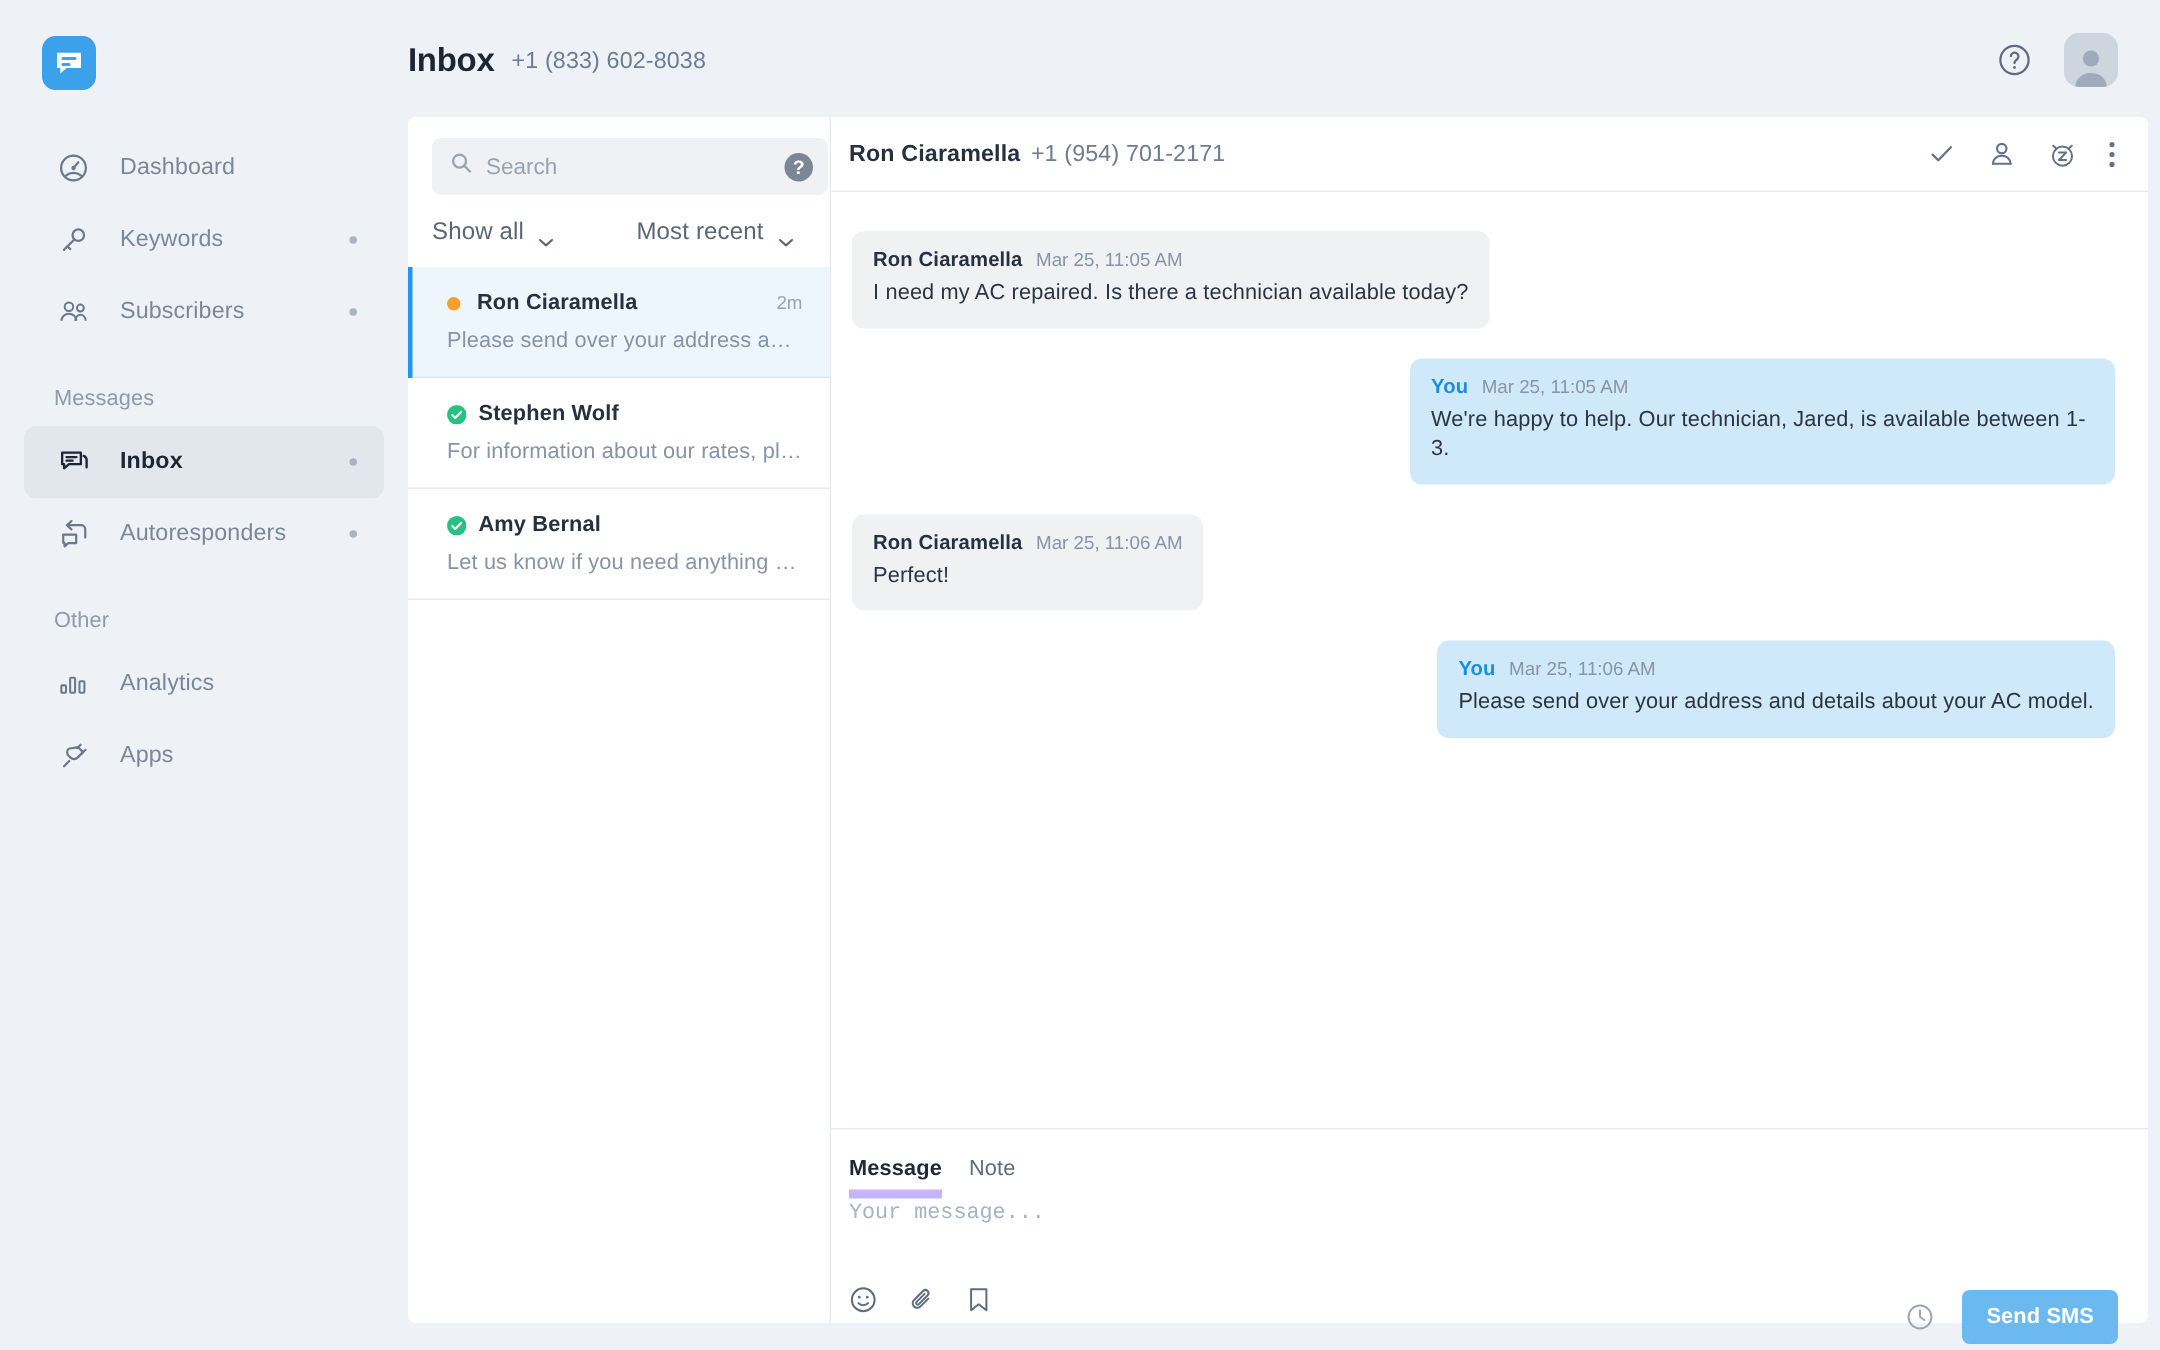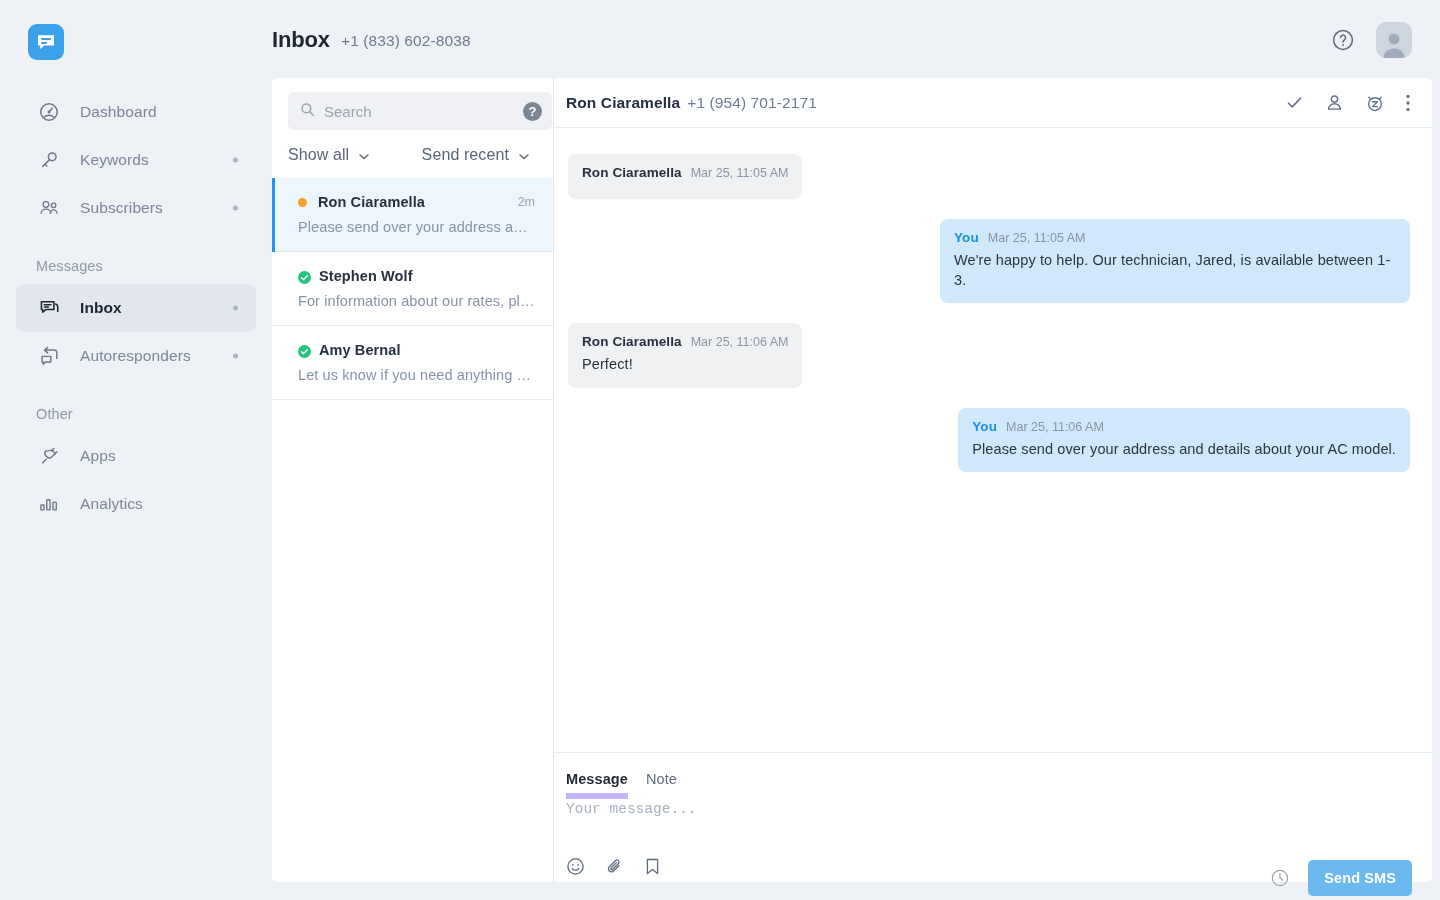--- a/index.html
+++ b/index.html
@@ -82,21 +82,21 @@
     width: 19px; height: 19px; border-radius: 50%; background: #7c8796; color: #fff;
     font-size: 13px; font-weight: 700; display: flex; align-items: center; justify-content: center;
     cursor: pointer; flex: 0 0 19px;
   }
   .compose-btn {
     width: 38px; height: 38px; border-radius: 6px; background: #2196f3;
     display: flex; align-items: center; justify-content: center; cursor: pointer; border: 0;
   }
   .filter-row { display: flex; align-items: center; padding: 16px 16px 0 16px; }
   .filter {
-    display: flex; gap: 10px; cursor: pointer;
+    display: flex; align-items: center; gap: 10px; cursor: pointer;
     font-size: 16px; color: #5a6678; letter-spacing: .1px;
   }
   .filter:last-child { margin-left: auto; margin-right: 8px; }
   .chev { width: 10px; height: 6px; }
 
   .conv-list { margin-top: 14px; }
   .conv {
     position: relative; padding: 16px 18px 16px 26px; cursor: pointer;
     border-bottom: 1px solid #e9ebef; margin: 0 0 0 0;
   }
@@ -245,37 +245,37 @@
           </svg>
         </span>
         <span class="nav-label">Autoresponders</span>
         <span class="nav-dot"></span>
       </div>
 
       <div class="nav-group">Other</div>
 
       <div class="nav-item">
         <span class="ico">
-          <svg width="23" height="22" viewBox="0 0 24 24" fill="none" stroke="#6b7889" stroke-width="1.6">
-            <path d="M14.8 5.6l3.6 3.6-4 4a3.6 3.6 0 01-5.1 0l-1.4-1.4a3.6 3.6 0 010-5.1z" stroke-linejoin="round"></path>
-            <path d="M16.6 3.8l-2.4 2.4M20.2 7.4l-2.4 2.4M8.4 15.6L4.6 19.4" stroke-linecap="round"></path>
-          </svg>
-        </span>
-        <span class="nav-label">Apps</span>
-      </div>
-
-      <div class="nav-item">
-        <span class="ico">
           <svg width="23" height="22" viewBox="0 0 24 24" fill="none" stroke="#6b7889" stroke-width="1.5">
             <rect x="2.6" y="13" width="3.4" height="5.4" rx=".7"></rect>
             <rect x="9" y="7.4" width="3.6" height="11" rx=".7"></rect>
             <rect x="15.8" y="10" width="3.6" height="8.4" rx=".7"></rect>
           </svg>
         </span>
         <span class="nav-label">Analytics</span>
+      </div>
+
+      <div class="nav-item">
+        <span class="ico">
+          <svg width="23" height="22" viewBox="0 0 24 24" fill="none" stroke="#6b7889" stroke-width="1.6">
+            <path d="M14.8 5.6l3.6 3.6-4 4a3.6 3.6 0 01-5.1 0l-1.4-1.4a3.6 3.6 0 010-5.1z" stroke-linejoin="round"></path>
+            <path d="M16.6 3.8l-2.4 2.4M20.2 7.4l-2.4 2.4M8.4 15.6L4.6 19.4" stroke-linecap="round"></path>
+          </svg>
+        </span>
+        <span class="nav-label">Apps</span>
       </div>
     </div>
   </nav>
 
   <header class="topbar">
     <div class="page-title">Inbox</div>
     <div class="page-phone">+1 (833) 602-8038</div>
     <div class="header-actions">
       <span class="help-btn">
         <svg width="26" height="26" viewBox="0 0 26 26" fill="none" stroke="#5f6c80" stroke-width="1.5">
@@ -319,21 +319,21 @@
     <div class="filter-row">
       <div class="filter">
         <span>Show all</span>
         <span class="chev">
           <svg width="10" height="6" viewBox="0 0 10 6" fill="none" stroke="#5a6678" stroke-width="1.4">
             <path d="M1 1l4 3.6L9 1" stroke-linecap="round" stroke-linejoin="round"></path>
           </svg>
         </span>
       </div>
       <div class="filter">
-        <span>Send recent</span>
+        <span>Most recent</span>
         <span class="chev">
           <svg width="10" height="6" viewBox="0 0 10 6" fill="none" stroke="#5a6678" stroke-width="1.4">
             <path d="M1 1l4 3.6L9 1" stroke-linecap="round" stroke-linejoin="round"></path>
           </svg>
         </span>
       </div>
     </div>
 
     <div class="conv-list">
 
@@ -413,20 +413,21 @@
     </div>
 
     <div class="messages">
 
       <div class="msg-row in">
         <div class="bubble in">
           <div class="meta">
             <span class="who">Ron Ciaramella</span>
             <span class="when">Mar 25, 11:05 AM</span>
           </div>
+          <div class="body">I need my AC repaired. Is there a technician available today?</div>
         </div>
       </div>
 
       <div class="msg-row out">
         <div class="bubble out">
           <div class="meta">
             <span class="who">You</span>
             <span class="when">Mar 25, 11:05 AM</span>
           </div>
           <div class="body">We're happy to help. Our technician, Jared, is available between 1-3.</div>

